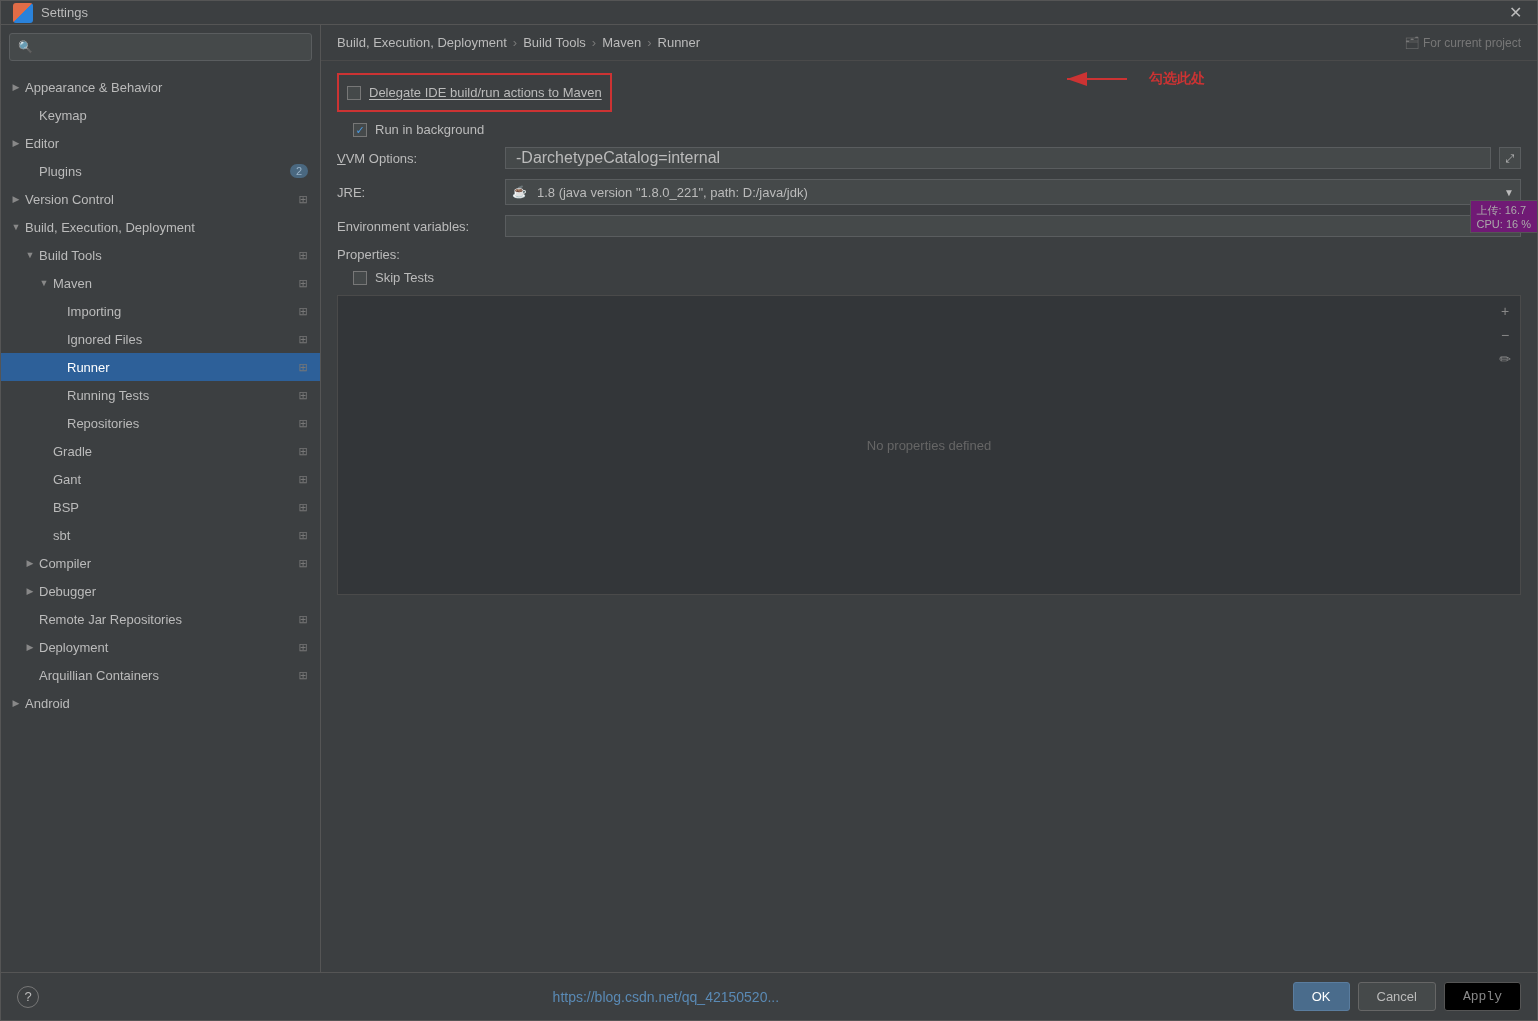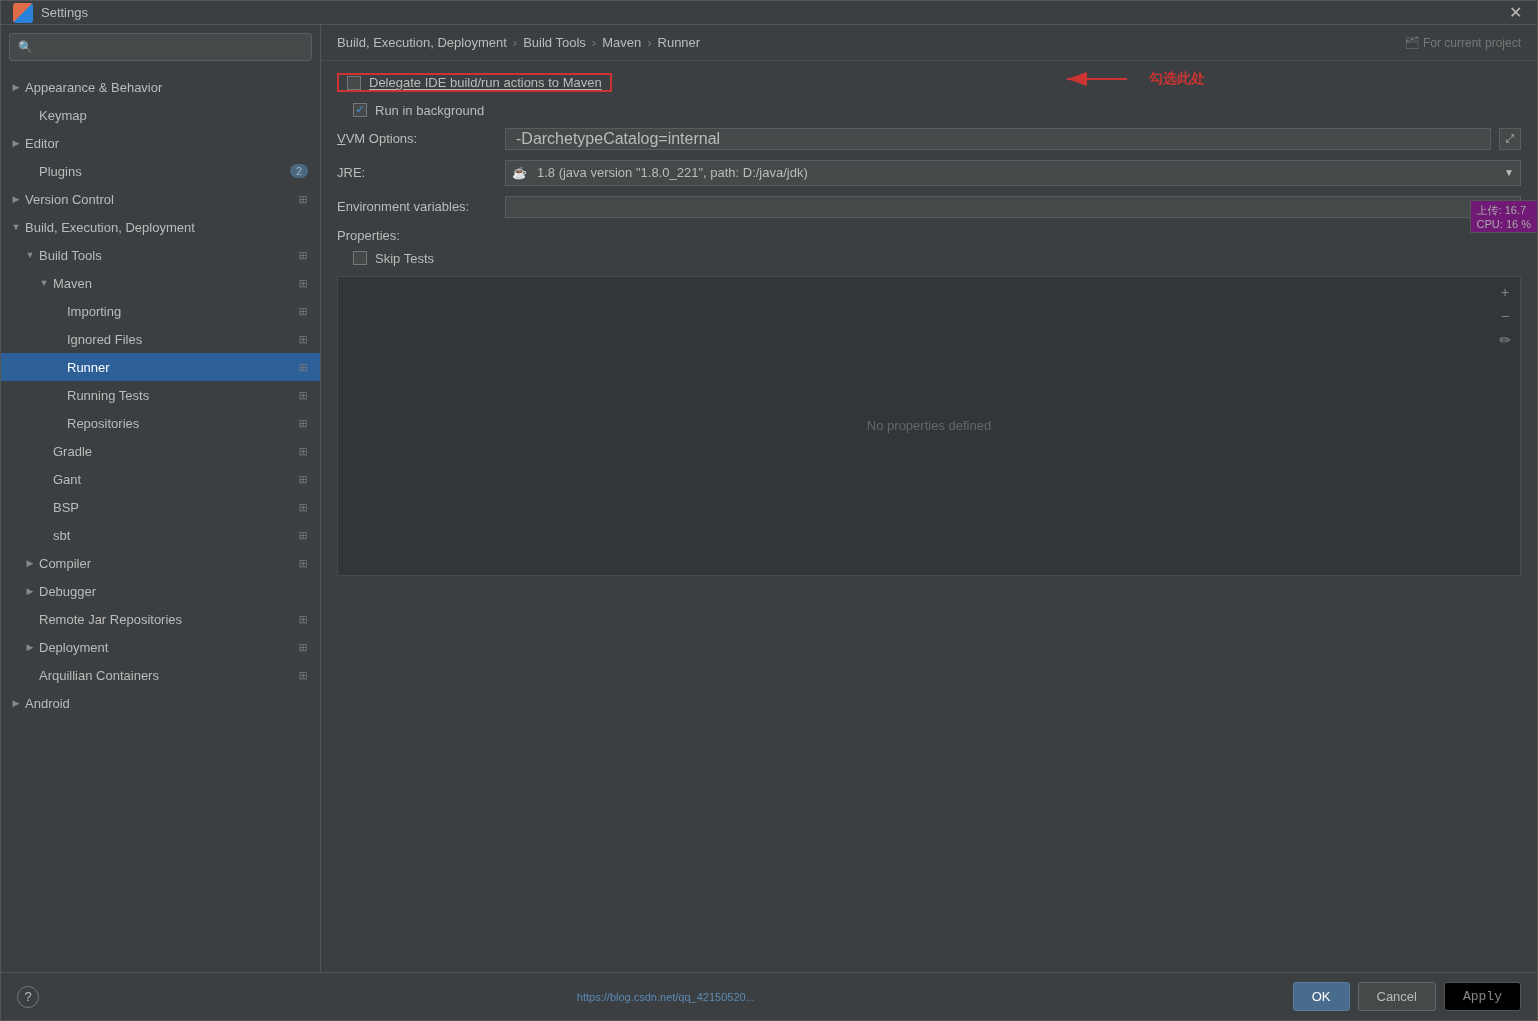--- a/index.html
+++ b/index.html
@@ -199,21 +199,21 @@
 
     .option-row {
       display: flex;
       align-items: center;
       margin-bottom: 10px;
       position: relative;
     }
 
     .checkbox-wrapper {
       display: flex;
-      align-items: flex-start;
+      align-items: flex-end;
       gap: 8px;
       padding-left: 16px;
     }
 
     .checkbox {
       width: 14px;
       height: 14px;
       border: 1px solid #777;
       background: #45494a;
       display: flex;
@@ -238,21 +238,21 @@
       font-size: 13px;
     }
 
     .checkbox-label.underline-hint {
       text-decoration: underline;
       text-underline-offset: 2px;
     }
 
     .delegate-row {
       border: 2px solid #cc3333;
-      padding: 0 8px;
+      padding: 10px 8px;
       display: inline-flex;
       align-items: center;
       gap: 8px;
     }
 
     .field-row {
       display: flex;
       align-items: center;
       margin-bottom: 10px;
       gap: 8px;
@@ -686,18 +686,18 @@
         <div>上传: 16.7</div>
         <div>CPU: 16 %</div>
       </div>
     </div>
   </div>
 
   <div class="footer">
     <div class="footer-help">
       <span>?</span>
     </div>
-    <span class="footer-link" style="color:#5a8ab5; font-size:11px;text-align:right;">https://blog.csdn.net/qq_42150520...</span>
+    <span class="footer-link" style="color:#5a8ab5; font-size:14px;text-align:right;">https://blog.csdn.net/qq_42150520...</span>
     <button class="btn btn-ok">OK</button>
     <button class="btn btn-cancel">Cancel</button>
     <button class="btn btn-apply">Apply</button>
   </div>
 </div>
 
 </body></html>

